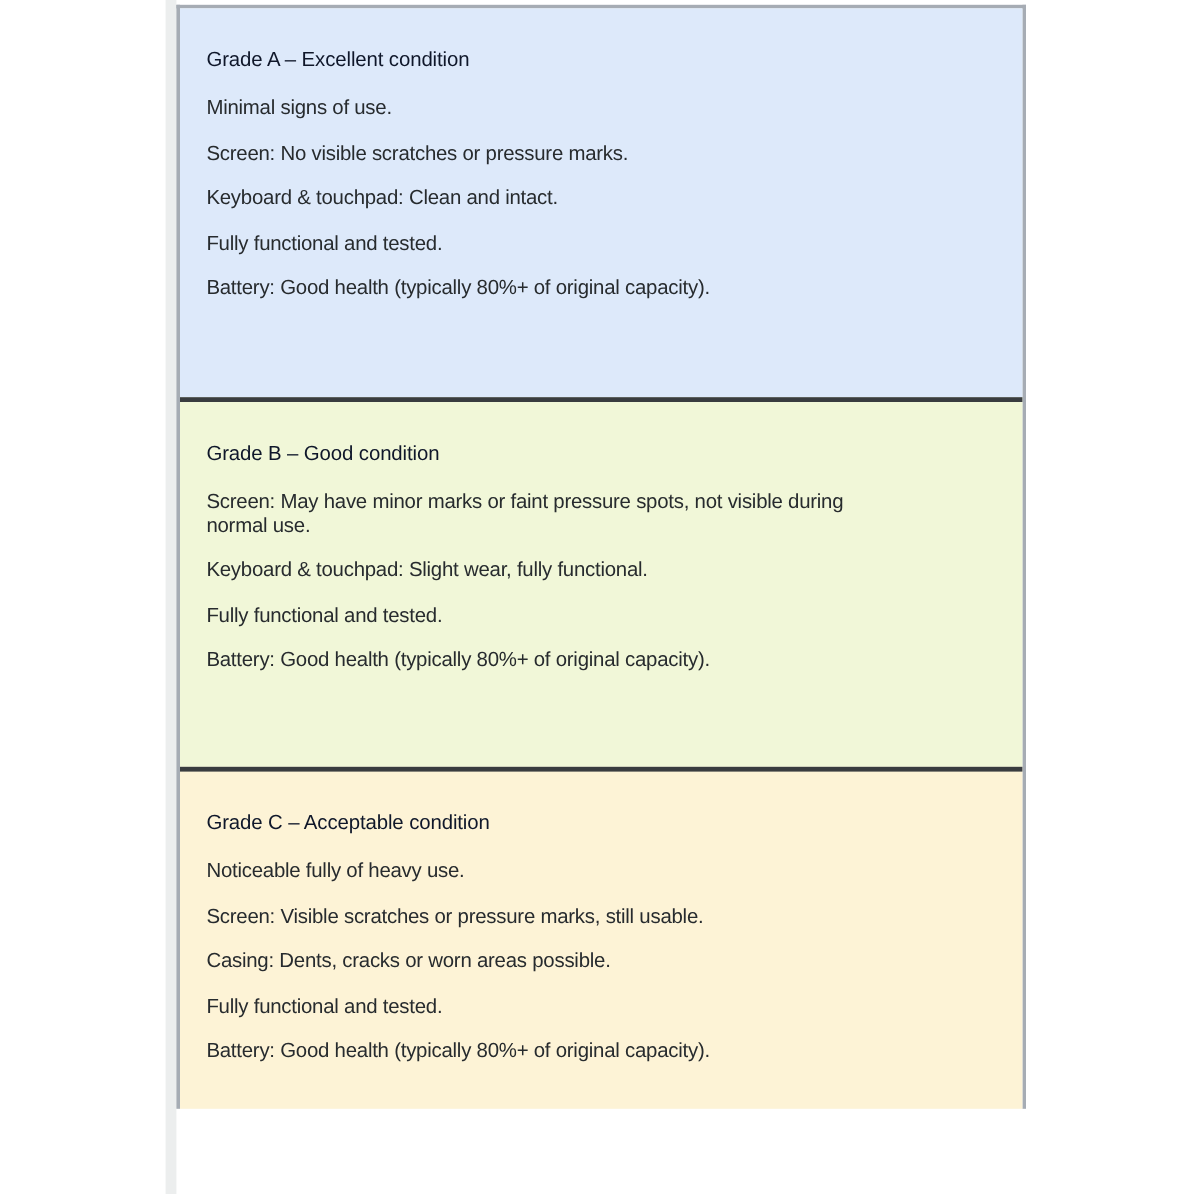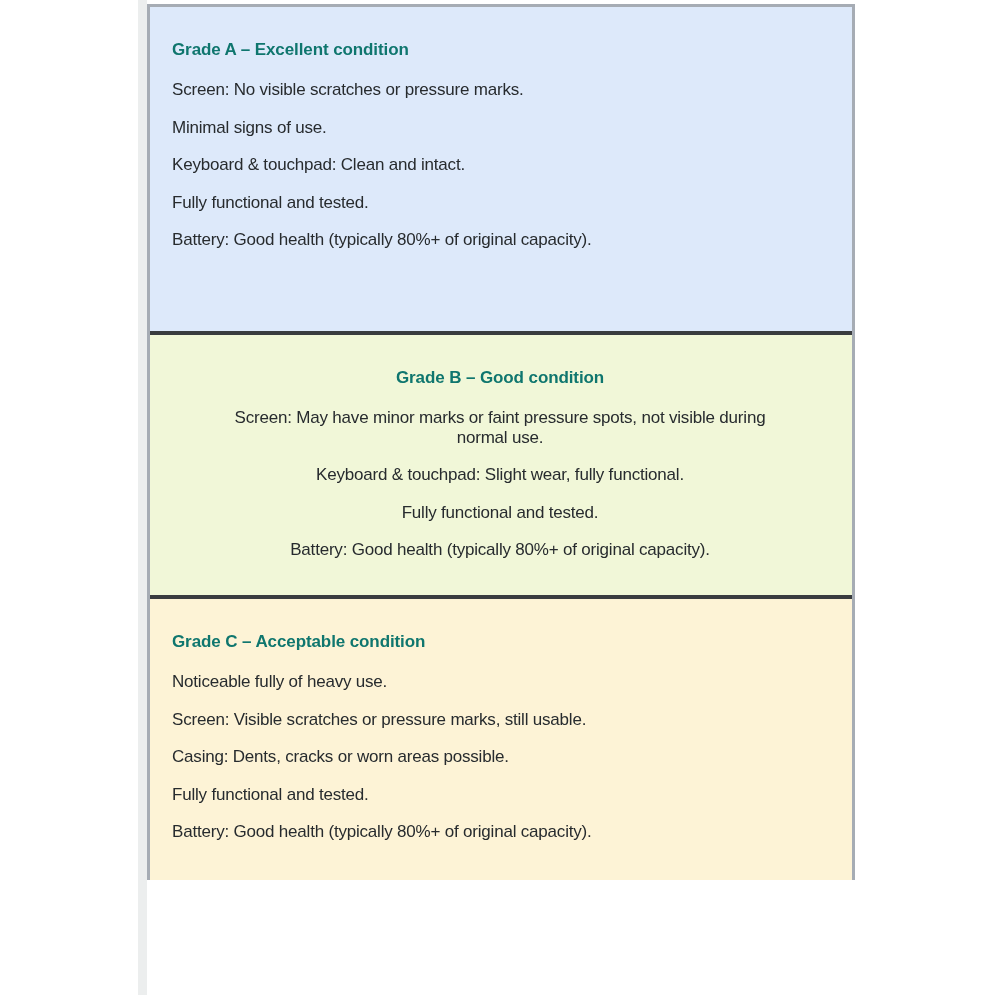--- a/index.html
+++ b/index.html
@@ -30,50 +30,50 @@
     box-sizing: border-box;
     border: 3px solid var(--frame-border, #a6acb4);
     border-bottom: none;
   }
   .panel {
     box-sizing: border-box;
     padding: 32px 24px 0 22px;
     overflow: hidden;
   }
   .panel-a { height: 324px; }
-  .panel-b { height: 264px; border-top: 4px solid var(--separator, #393c3f); text-align: center; }
+  .panel-b { height: 308px; border-top: 4px solid var(--separator, #393c3f); }
   .panel-c { height: 285px; border-top: 4px solid var(--separator, #393c3f); }
   .panel h3 {
     margin: 0 0 19px 0;
     font-size: 17px;
     line-height: 22px;
-    font-weight: bold;
-    color: #0f766e;
+    font-weight: normal;
+    color: #0f172a;
     letter-spacing: -0.1px;
   }
   .panel p {
     margin: 0 0 18px 0;
     font-size: 17px;
     line-height: 19.5px;
     color: #272b2e;
     letter-spacing: -0.2px;
     white-space: pre-line;
   }
 </style>
 </head>
 <body>
 
 <div class="edge-strip"></div>
 
 <div class="doc">
 
   <section class="panel panel-a" style="background: rgb(221, 233, 250);">
     <h3>Grade A – Excellent condition</h3>
+    <p>Minimal signs of use.</p>
     <p>Screen: No visible scratches or pressure marks.</p>
-    <p>Minimal signs of use.</p>
     <p>Keyboard &amp; touchpad: Clean and intact.</p>
     <p>Fully functional and tested.</p>
     <p>Battery: Good health (typically 80%+ of original capacity).</p>
   </section>
 
   <section class="panel panel-b" style="background: rgb(241, 247, 216);">
     <h3>Grade B – Good condition</h3>
     <p>Screen: May have minor marks or faint pressure spots, not visible during
 normal use.</p>
     <p>Keyboard &amp; touchpad: Slight wear, fully functional.</p>

